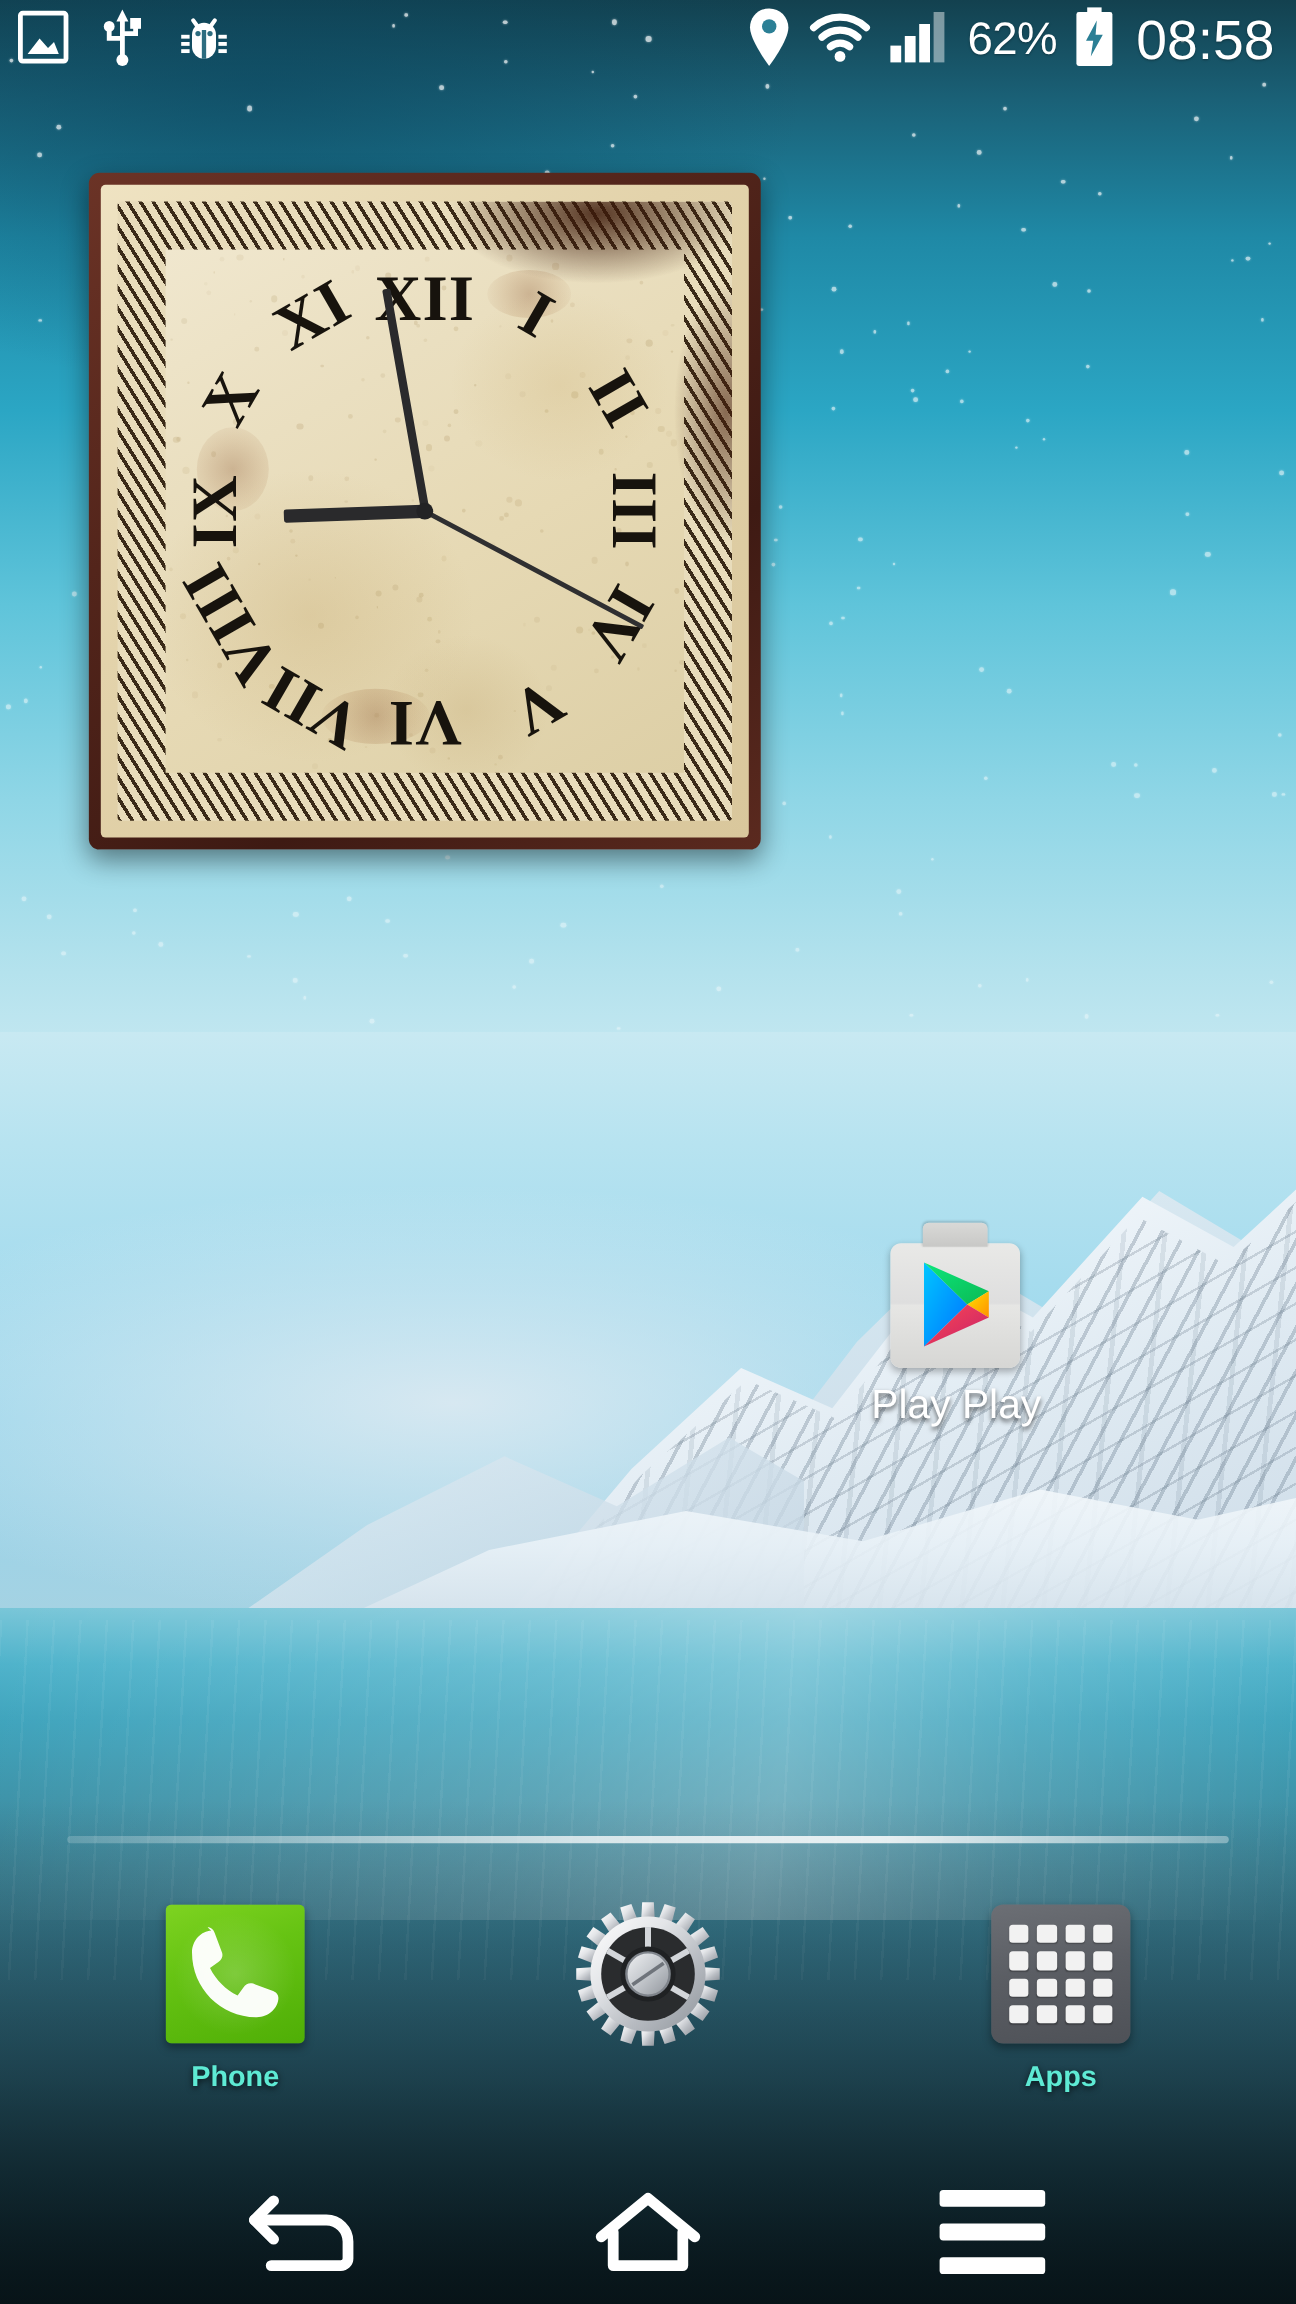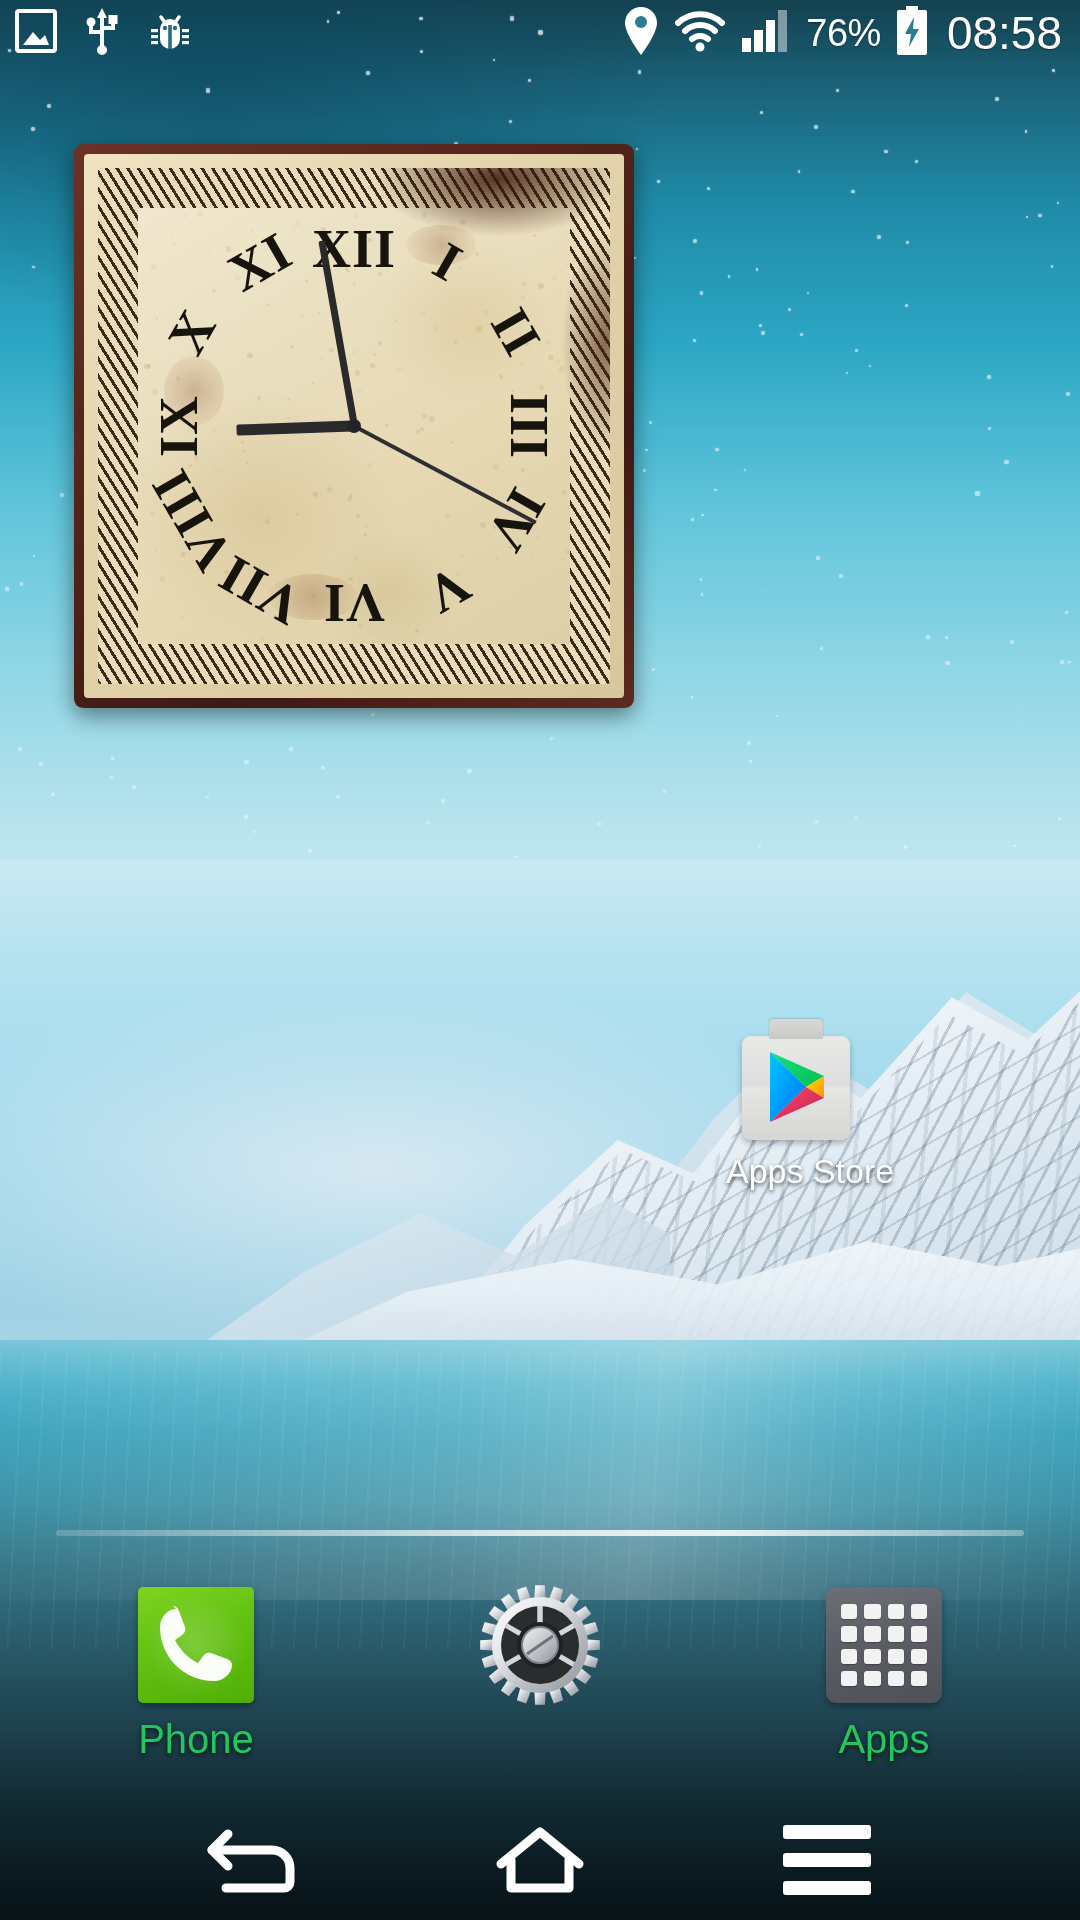--- a/index.html
+++ b/index.html
@@ -241,21 +241,21 @@
   #dock {
     position:absolute; left:0; right:0; top:1560px; height:240px; z-index:26;
     display:flex; align-items:flex-start; justify-content:space-around;
     padding:0 24px;
   }
   .dock-item { width:220px; text-align:center; }
   .dock-ico {
     position:relative; width:126px; height:126px; margin:22px auto 0;
   }
   .dock-label {
-    margin-top:14px; color:#22c55e; font-size:40px; font-weight:400;
+    margin-top:14px; color:#5eead4; font-size:24px; font-weight:700;
     text-shadow:0 2px 5px rgba(0,0,0,.72); white-space:nowrap;
   }
   
   .ic-phone {
     width:116px; height:116px; margin:27px auto 0;
     border-radius:5px;
     background:
       radial-gradient(circle at 50% 50%, rgba(255,255,255,.18) 0%, rgba(255,255,255,0) 62%),
       linear-gradient(160deg,#7ed321 0%, #66c313 40%, #4fae06 100%);
     box-shadow:0 3px 7px rgba(0,0,0,.35);
@@ -576,21 +576,21 @@
       </svg>
     </span>
     <span class="sb-icon">
       <svg width="52" height="46" viewBox="0 0 52 46">
         <rect x="2" y="30" width="9" height="14" fill="#fff"></rect>
         <rect x="14" y="22" width="9" height="22" fill="#fff"></rect>
         <rect x="26" y="12" width="9" height="32" fill="#fff"></rect>
         <rect x="38" y="2" width="9" height="42" fill="#fff" opacity=".45"></rect>
       </svg>
     </span>
-    <span class="sb-pct">76%</span>
+    <span class="sb-pct">62%</span>
     <span class="sb-icon">
       <svg width="34" height="50" viewBox="0 0 34 50">
         <rect x="11" y="0" width="12" height="5" fill="#fff"></rect>
         <rect x="2" y="4" width="30" height="45" rx="2" fill="#fff"></rect>
         <path d="M19 11 L10 28 L16 28 L14 41 L24 23 L18 23 Z" fill="#2b7f95"></path>
       </svg>
     </span>
     <span class="sb-clock">08:58</span>
   </div>
 </div>
@@ -797,21 +797,21 @@
           <stop offset="0%" stop-color="#ff3a44"></stop>
             <stop offset="100%" stop-color="#c31162"></stop>
         </linearGradient>
       </defs>
       <path d="M4 2 L40 37 L4 72 Z" fill="url(#pgBlue)"></path>
       <path d="M4 2 L40 37 L58 26 Z" fill="url(#pgGreen)" opacity=".95"></path>
       <path d="M40 37 L58 26 L58 48 Z" fill="url(#pgYellow)"></path>
       <path d="M4 72 L40 37 L58 48 Z" fill="url(#pgRed)" opacity=".92"></path>
     </svg>
   </div>
-  <div class="ps-label">Apps Store</div>
+  <div class="ps-label">Play Play</div>
 </div>
 
 <div id="dock-divider"></div>
 
 <div id="dock">
 
   <div class="dock-item">
     <div class="ic-phone">
       <svg width="116" height="116" viewBox="0 0 116 116">
         <path d="M38 22 c-8 0 -16 8 -16 18 c0 30 24 54 54 54 c10 0 18 -8 18 -16 c0 -3 -2 -5 -5 -6 l-16 -6 c-3 -1 -6 0 -8 3 l-5 7 c-10 -5 -18 -13 -23 -23 l7 -5 c3 -2 4 -5 3 -8 l-6 -16 c-1 -3 -3 -5 -6 -5 z" fill="#fff" opacity=".97"></path>

